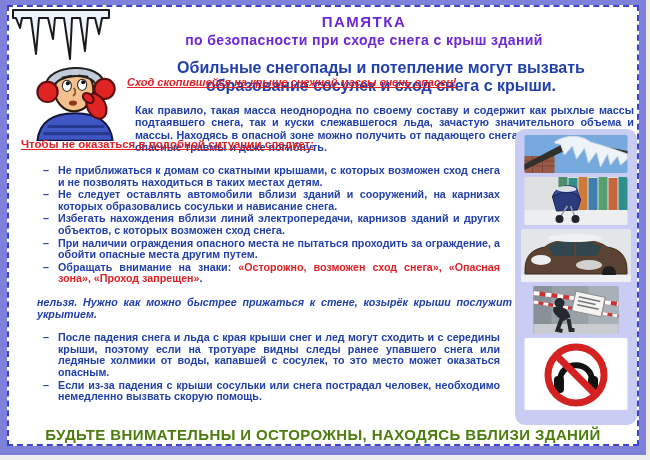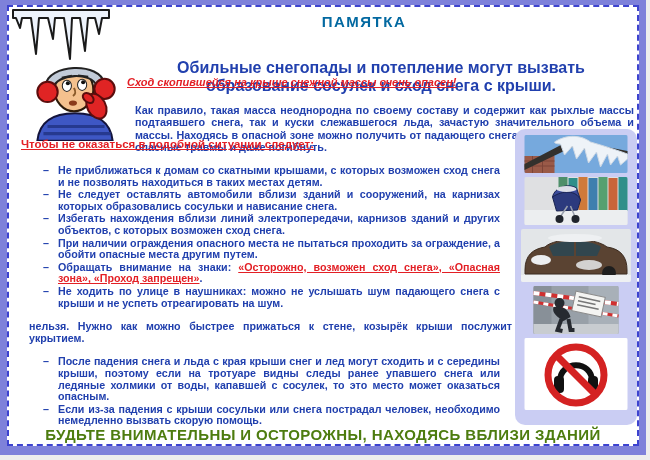--- a/index.html
+++ b/index.html
@@ -9,33 +9,33 @@
     background:#7e81da;
   }
   .edge-right{position:absolute;right:0;top:0;width:4px;height:100%;background:#ededed;z-index:5;}
   .edge-bottom{position:absolute;left:0;bottom:0;width:100%;height:5px;background:#ededed;z-index:5;}
   .sheet{
     position:absolute;left:7px;top:5px;width:632px;height:441px;
     background:#ffffff;border:2px dashed #3d43cf;box-sizing:border-box;z-index:1;
   }
   .abs{position:absolute;}
   
-  .title-block{left:90px;top:6px;width:530px;text-align:center;color:#0369a1;font-weight:bold;}
+  .title-block{left:90px;top:6px;width:530px;text-align:center;color:#6d28d9;font-weight:bold;}
   .title-line1{font-size:15px;letter-spacing:1.5px;}
   .title-line2{font-size:14px;letter-spacing:.4px;margin-top:2px;}
   .intro-line{left:118px;top:52px;width:508px;text-align:center;color:#2140ae;font-weight:bold;font-size:16px;}
   .warning-line{left:118px;top:69px;width:508px;color:#e31f25;font-weight:bold;font-style:italic;font-size:11px;text-decoration:underline;}
   .lead-para{left:126px;top:97px;width:499px;text-align:justify;color:#2140ae;font-weight:bold;font-size:10.8px;line-height:12.3px;}
   .list-heading{left:12px;top:131px;color:#e31f25;font-weight:bold;font-size:11.5px;text-decoration:underline;}
   .checklist{left:12px;top:146px;width:491px;color:#2140ae;font-weight:bold;font-size:10.7px;line-height:11.6px;text-align:justify;}
   .checklist ul{margin:12px;padding:0;list-style:none;}
   .checklist li{position:relative;padding-left:25px;margin-bottom:1px;}
   .checklist li::before{content:"–";position:absolute;left:10px;top:0;}
-  .checklist p.cont{margin:0 0 1px 8px;padding:0;}
-  .red-signs{color:#e31f25;text-decoration:underline;}
+  .checklist p.cont{margin:0 0 1px 16px;padding:0;font-style:italic;}
+  .red-signs{color:#e31f25;}
   .footer-line{left:0;top:419px;width:100%;text-align:center;color:#4d7c0f;font-weight:bold;font-size:15px;letter-spacing:.4px;}
   
   .icicles-clip{left:2px;top:2px;width:102px;height:52px;}
   .person-clip{left:8px;top:46px;width:116px;height:88px;}
   
   .photo-panel{
     left:506px;top:122px;width:122px;height:296px;
     background:#cacdf3;border-radius:10px;box-sizing:border-box;
     padding:6px;display:flex;flex-direction:column;gap:4px;align-items:center;
   }
@@ -72,38 +72,38 @@
       <path d="M44,24 L54,22 M60,22 L70,23" stroke="#222222" stroke-width="2"></path>
       <path d="M56,34 C58,38 58,40 55,42" stroke="#8a5a2a" stroke-width="2" fill="none"></path>
       <ellipse cx="55" cy="49" rx="4" ry="2.5" fill="#8a3a1a"></ellipse>
       <ellipse cx="78" cy="52" rx="9" ry="13" transform="rotate(-28 78 52)" fill="#e02424" stroke="#5c0d0d" stroke-width="2"></ellipse>
       <ellipse cx="70" cy="44" rx="4" ry="6" transform="rotate(-52 70 44)" fill="#e02424" stroke="#5c0d0d" stroke-width="2"></ellipse>
     </svg>
   </div>
 
   <div class="abs title-block">
     <div class="title-line1">ПАМЯТКА</div>
+    <div class="title-line2">по безопасности при сходе снега с крыш зданий</div>
   </div>
 
   <div class="abs intro-line">Обильные снегопады и потепление могут вызвать образование сосулек и сход снега с крыши.</div>
   <div class="abs warning-line">Сход скопившейся на крыше снежной массы очень опасен!</div>
   <div class="abs lead-para">Как правило, такая масса неоднородна по своему составу и содержит как рыхлые массы подтаявшего снега, так и куски слежавшегося льда, зачастую значительного объема и массы. Находясь в опасной зоне можно получить от падающего снега и сосулек тяжелые и опасные травмы и даже погибнуть.</div>
 
   <div class="abs list-heading">Чтобы не оказаться в подобной ситуации следует:</div>
 
   <div class="abs checklist">
     <ul>
       <li><span>Не приближаться к домам со скатными крышами, с которых возможен сход снега и не позволять находиться в таких  местах детям.</span></li>
       <li><span>Не следует оставлять автомобили вблизи зданий и сооружений, на карнизах которых образовались сосульки и  нависание снега.</span></li>
       <li><span>Избегать нахождения вблизи линий электропередачи, карнизов зданий и других объектов, с которых возможен сход снега.</span></li>
       <li><span>При наличии ограждения опасного места не пытаться проходить за ограждение, а обойти опасные места другим путем.</span></li>
       <li>
         <span>Обращать внимание на знаки: </span><span class="red-signs">«Осторожно, возможен сход снега», «Опасная зона», «Проход запрещен»</span><span>.</span>
       </li>
-      <li><span>Не ходить по улице в наушниках: можно не услышать шум падающего снега с крыши и не успеть отреагировать на шум.</span></li>
     </ul>
     <p class="cont">нельзя. Нужно как можно быстрее прижаться к стене, козырёк крыши послужит укрытием.</p>
     <ul>
       <li><span>После падения снега и льда с края крыши снег и лед могут сходить и с середины крыши, поэтому если на тротуаре видны следы ранее упавшего снега или ледяные холмики от воды, капавшей с сосулек, то это место может оказаться опасным.</span></li>
       <li><span>Если из-за падения с крыши сосульки или снега пострадал человек, необходимо немедленно вызвать скорую помощь.</span></li>
     </ul>
   </div>
 
   <div class="abs photo-panel">
 

